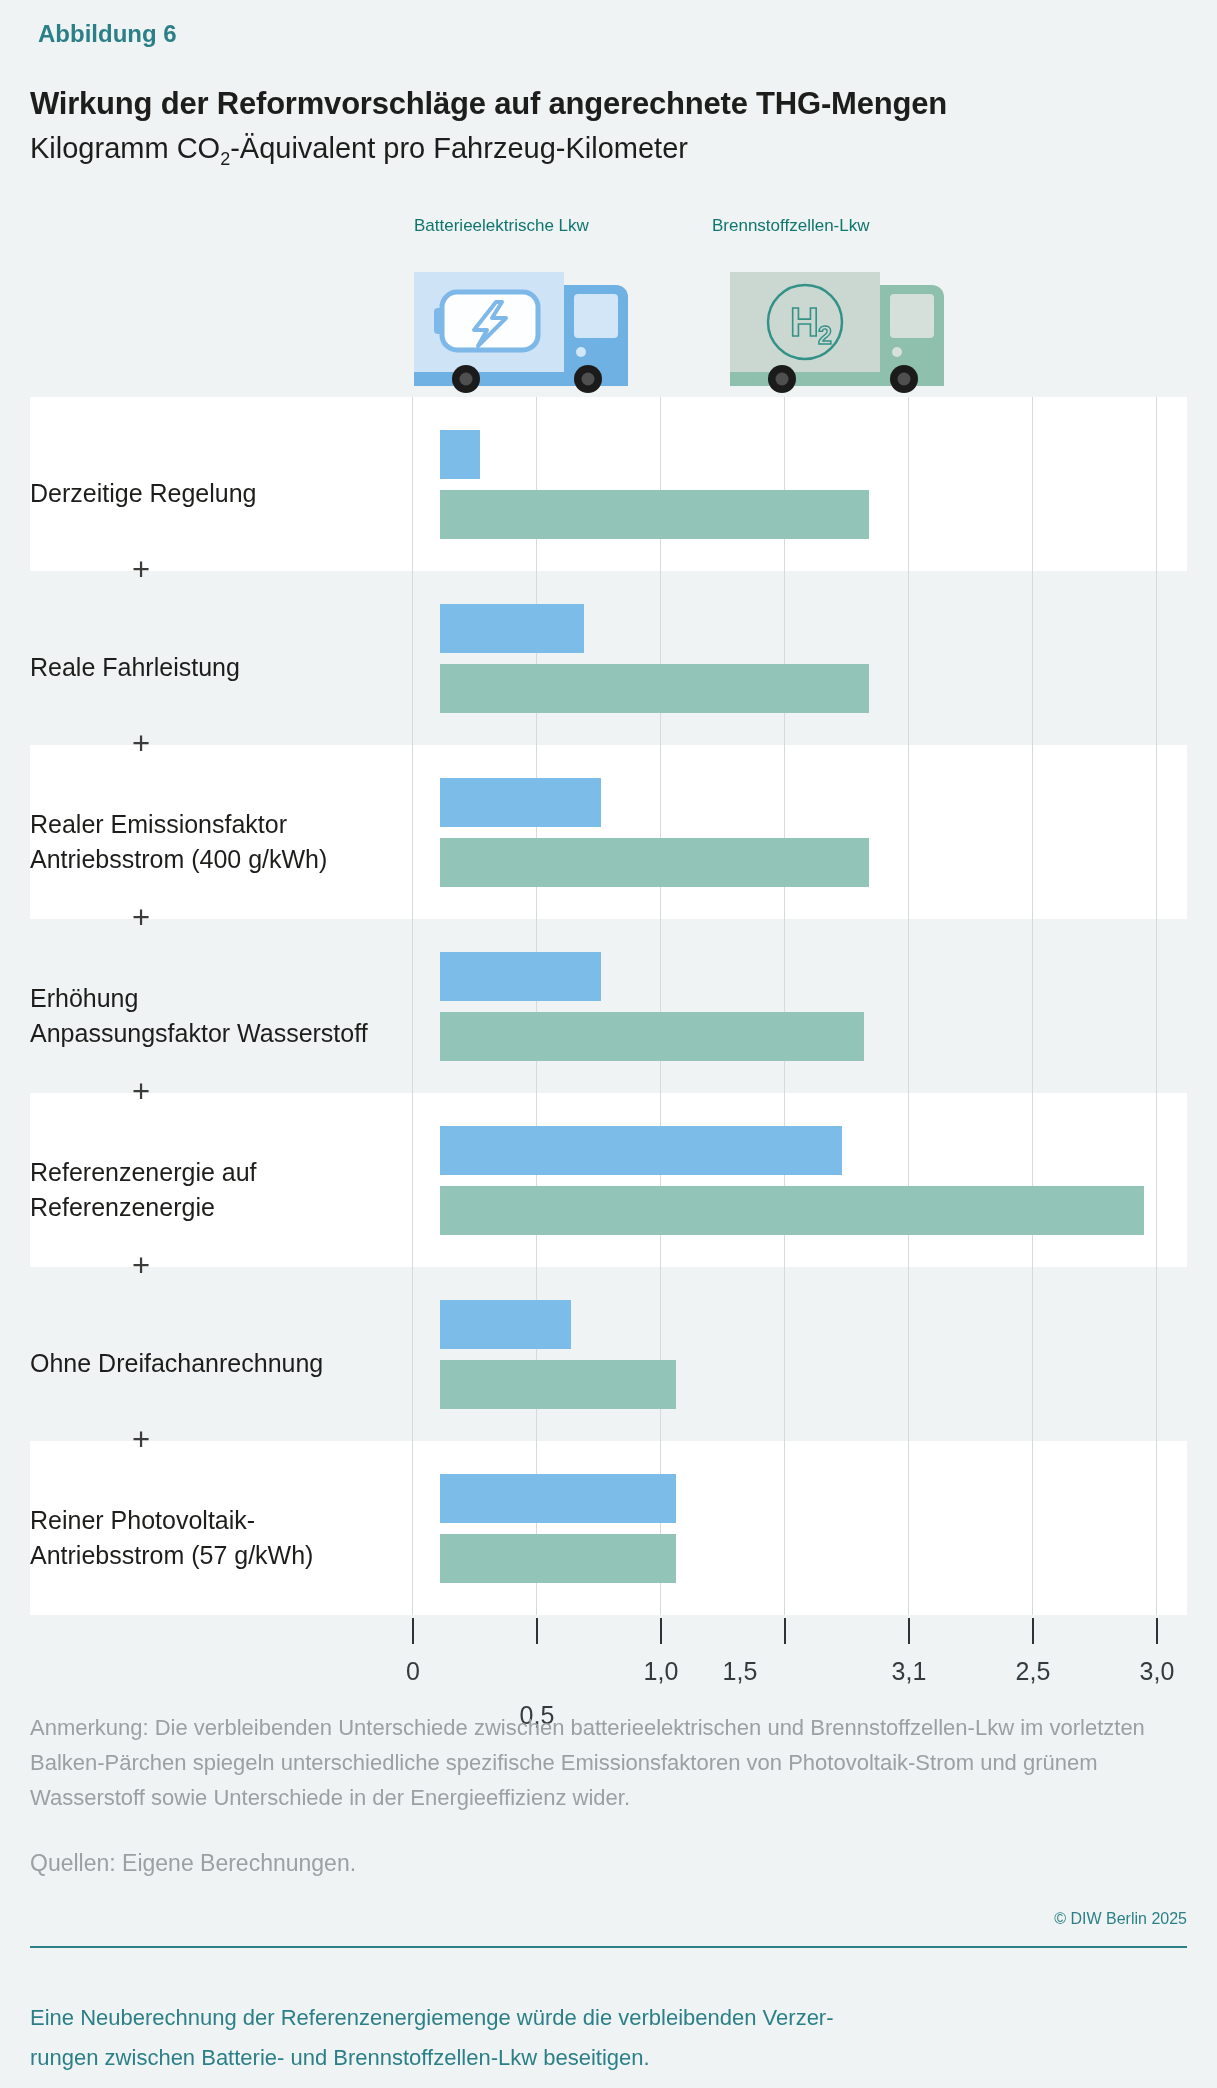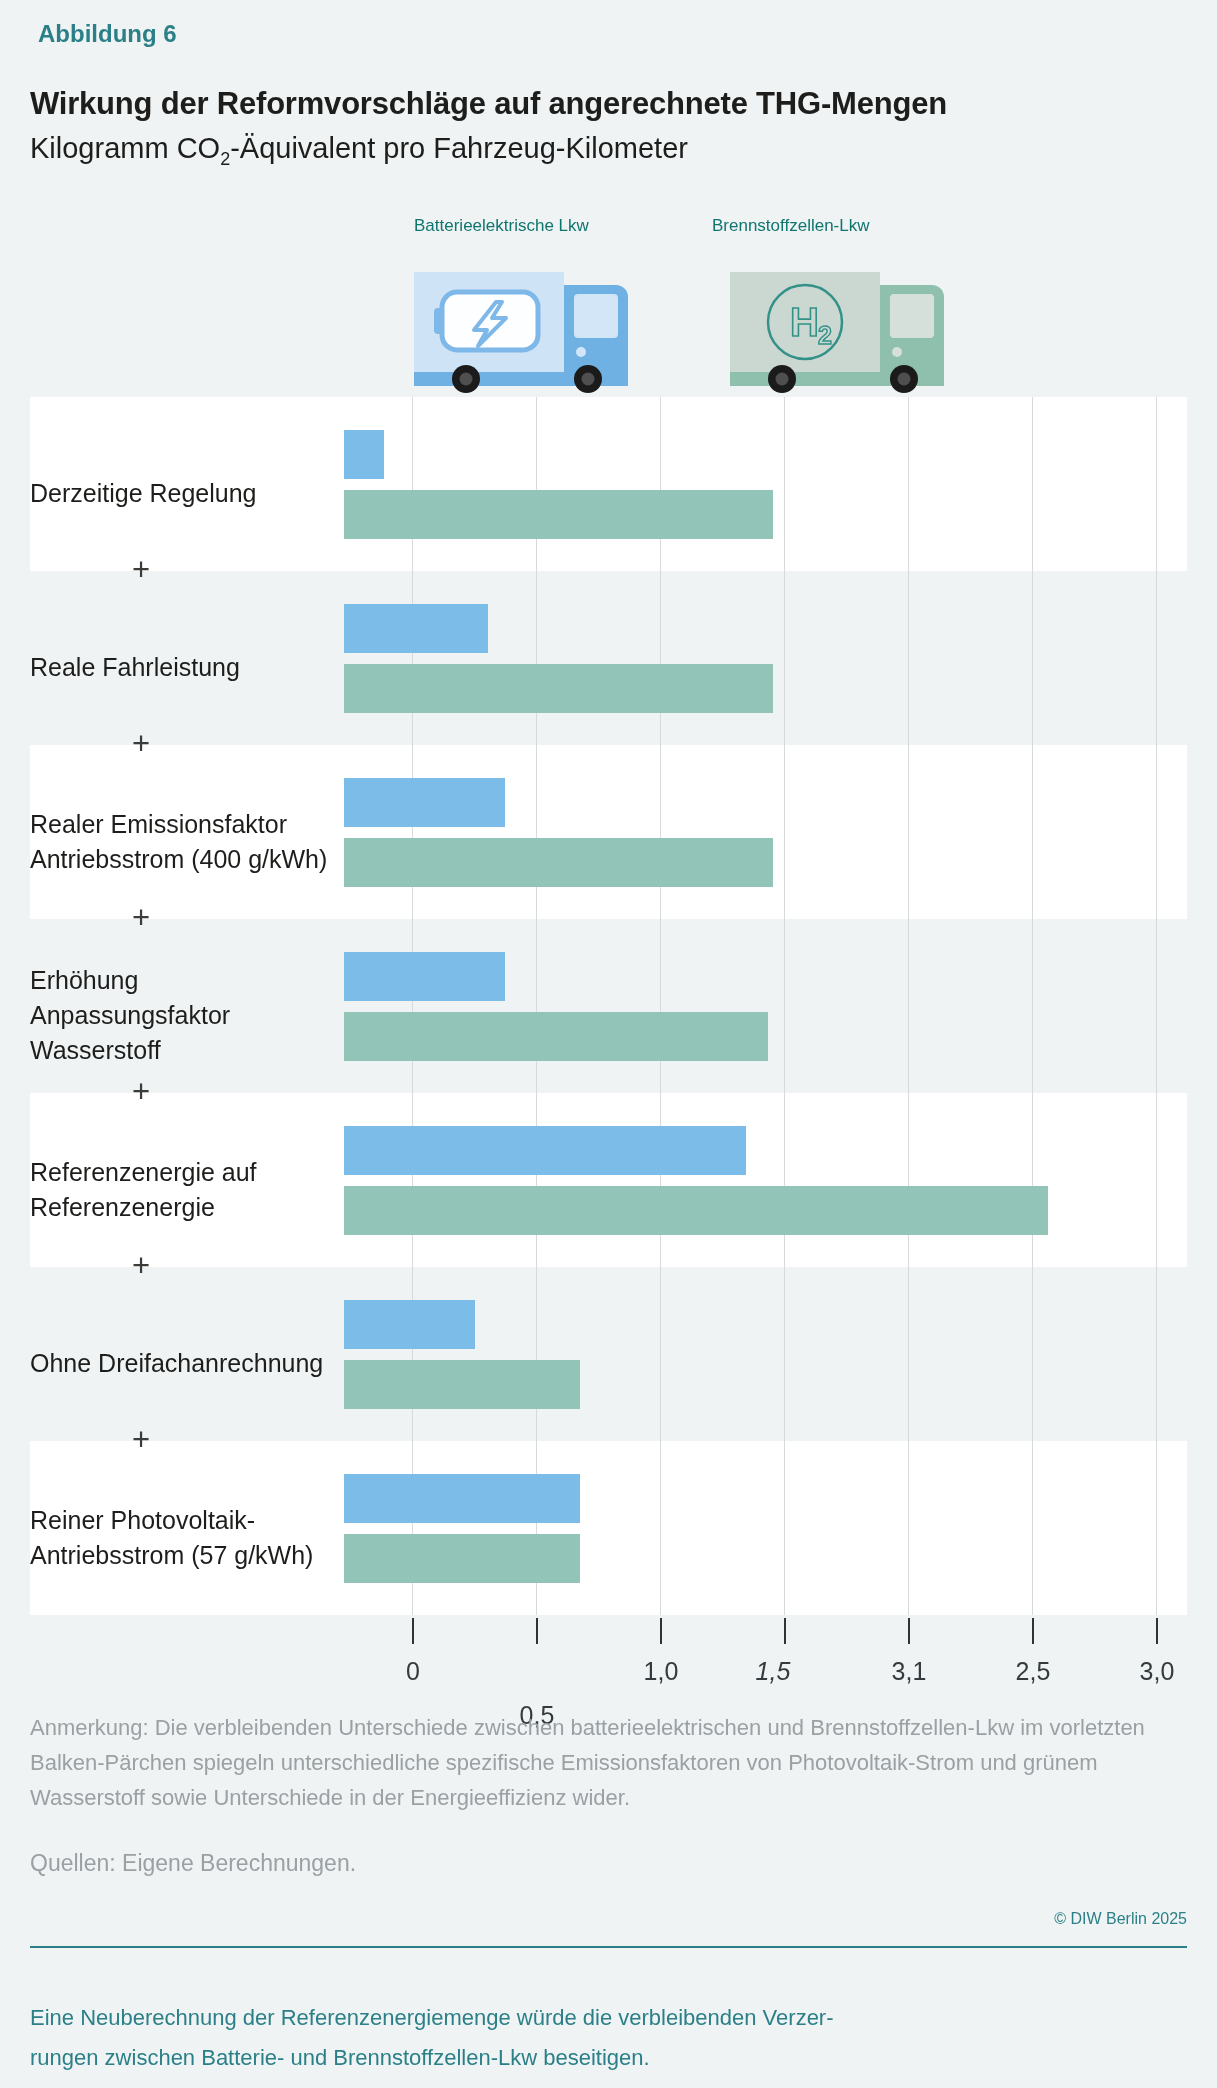--- a/index.html
+++ b/index.html
@@ -23,21 +23,21 @@
   .truck{position:absolute;top:266px;}
   .truck.bev{left:414px;}
   .truck.fcev{left:730px;}
 
   .chart{position:absolute;top:397px;left:30px;width:1157px;}
   .rows{position:relative;}
   .gridlines{position:absolute;top:0;bottom:0;left:0;right:0;z-index:1;}
   .gridline{position:absolute;top:0;bottom:0;width:1px;background:#d5dadb;}
   .row{position:relative;height:174px;display:flex;align-items:stretch;}
   .row.white{background:#ffffff;}
-  .row-label{width:314px;box-sizing:border-box;padding-left:0;display:flex;flex-direction:column;justify-content:center;font-size:25px;line-height:35px;color:#1d1d1b;z-index:2;margin-top:19px;}
+  .row-label{width:410px;box-sizing:border-box;padding-left:0;display:flex;flex-direction:column;justify-content:center;font-size:25px;line-height:35px;color:#1d1d1b;z-index:2;margin-top:19px;}
   .bars{flex:1;display:flex;flex-direction:column;justify-content:center;gap:11px;z-index:2;}
   .bar{height:49px;}
   .bar.bev{background:#7cbce8;}
   .bar.fcev{background:#92c5b8;}
   .plus{position:absolute;top:0;left:102px;transform:translateY(-54%);font-size:31px;font-weight:400;color:#3c3c3a;z-index:3;line-height:1;}
 
   .axis{position:relative;height:95px;}
   .tick{position:absolute;top:3px;width:2px;height:26px;background:#2e3436;}
   .tick-label{position:absolute;top:42px;transform:translateX(-50%);font-size:25px;color:#333b3e;}
 
@@ -182,21 +182,21 @@
         </div>
       </div>
     <div class="axis">
         <div class="tick" style="left: 382px;"></div>
         <div class="tick-label" style="left: 383px;">0</div>
         <div class="tick" style="left: 506px;"></div>
         <div class="tick-label" style="left: 507px; margin-top: 44px;">0,5</div>
         <div class="tick" style="left: 630px;"></div>
         <div class="tick-label" style="left: 631px;">1,0</div>
         <div class="tick" style="left: 754px;"></div>
-        <div class="tick-label" style="left: 743px; font-style: italic;">1,5</div>
+        <div class="tick-label" style="left: 710px;">1,5</div>
         <div class="tick" style="left: 878px;"></div>
         <div class="tick-label" style="left: 879px;">3,1</div>
         <div class="tick" style="left: 1002px;"></div>
         <div class="tick-label" style="left: 1003px;">2,5</div>
         <div class="tick" style="left: 1126px;"></div>
         <div class="tick-label" style="left: 1127px;">3,0</div>
       </div>
   </div>
 
   <div class="note">Anmerkung: Die verbleibenden Unterschiede zwischen batterieelektrischen und Brennstoffzellen-Lkw im vorletzten Balken-Pärchen spiegeln unterschiedliche spezifische Emissionsfaktoren von Photovoltaik-Strom und grünem Wasserstoff sowie Unterschiede in der Energieeffizienz wider.</div>

